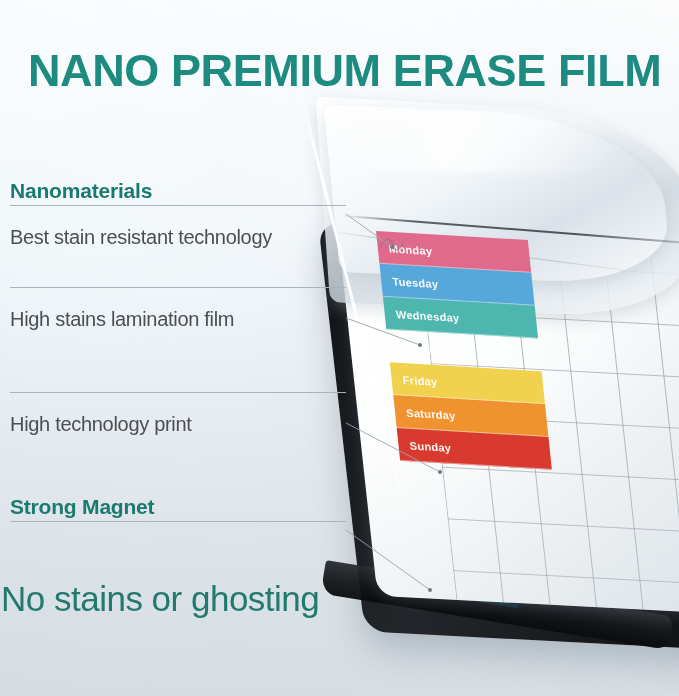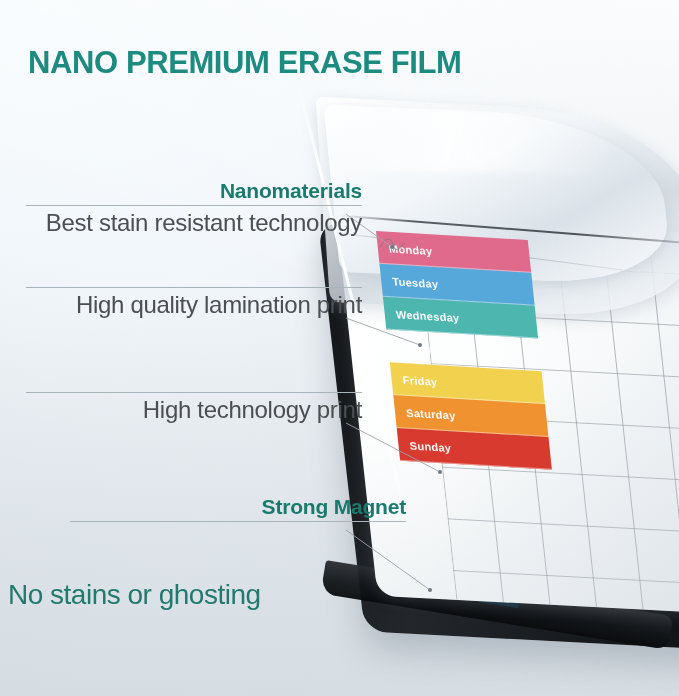--- a/index.html
+++ b/index.html
@@ -32,72 +32,71 @@
       linear-gradient(200deg, rgba(255,255,255,0.85) 0%, rgba(255,255,255,0.0) 46%),
       linear-gradient(12deg, rgba(205,214,221,0.55) 0%, rgba(255,255,255,0) 55%);
     pointer-events: none;
   }
 
   
   .title {
     position: absolute;
     left: 28px;
     top: 45px;
-    font-size: 31px;
+    font-size: 45px;
     font-weight: 700;
     letter-spacing: -0.4px;
     color: #1d8b80;
     white-space: nowrap;
     z-index: 40;
   }
 
   
   .feature {
     position: absolute;
-    left: 26px;
+    left: 10px;
     z-index: 40;
-    text-align: right;
   }
   .feature .f-head {
     font-size: 21px;
     font-weight: 700;
     color: #1a7a6d;
     letter-spacing: -0.2px;
     line-height: 1.05;
     white-space: nowrap;
   }
   .feature .f-rule {
     margin-top: 3px;
     height: 1px;
     background: #a9b3ba;
   }
   .feature .f-desc {
-    margin-top: 3px;
-    font-size: 24px;
+    margin-top: 20px;
+    font-size: 20px;
     color: #4b4f52;
     letter-spacing: -0.3px;
     line-height: 1.15;
     white-space: nowrap;
   }
 
   #feat-nano  { top: 180px; }
   #feat-nano  .f-rule { width: 336px; }
   #feat-pet   { top: 284px; }
   #feat-pet   .f-rule { width: 336px; }
   #feat-sheet { top: 389px; }
   #feat-sheet .f-rule { width: 336px; }
-  #feat-mag   { top: 496px; margin-left: 44px; }
+  #feat-mag   { top: 496px; }
   #feat-mag   .f-rule { width: 336px; }
 
   
   .tagline {
     position: absolute;
-    left: 8px;
+    left: 1px;
     top: 578px;
-    font-size: 28px;
+    font-size: 35px;
     color: #22796d;
     line-height: 1.22;
     letter-spacing: -0.5px;
     z-index: 40;
   }
 
   
   #leaders {
     position: absolute;
     left: 0; top: 0;
@@ -377,21 +376,21 @@
   <div class="title">NANO PREMIUM ERASE FILM</div>
 
   <div class="feature" id="feat-nano">
     <div class="f-head">Nanomaterials</div>
     <div class="f-rule"></div>
     <div class="f-desc">Best stain resistant technology</div>
   </div>
 
   <div class="feature" id="feat-pet">
     <div class="f-rule"></div>
-    <div class="f-desc">High quality lamination print</div>
+    <div class="f-desc">High stains lamination film</div>
   </div>
 
   <div class="feature" id="feat-sheet">
     <div class="f-rule"></div>
     <div class="f-desc">High technology print</div>
   </div>
 
   <div class="feature" id="feat-mag">
     <div class="f-head">Strong Magnet</div>
     <div class="f-rule"></div>

